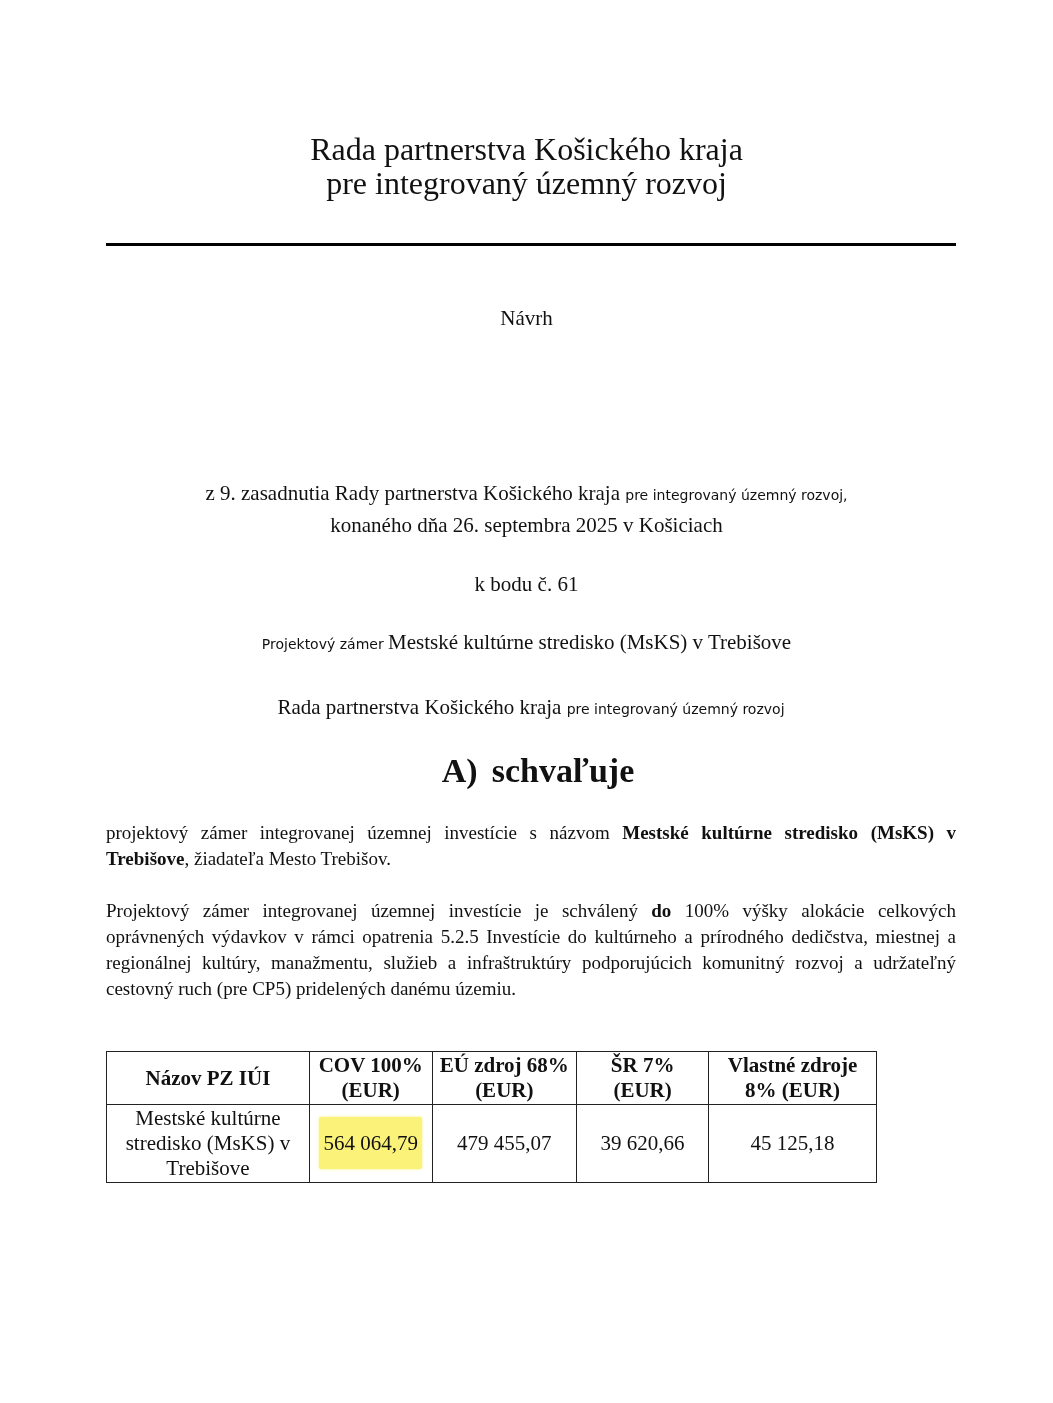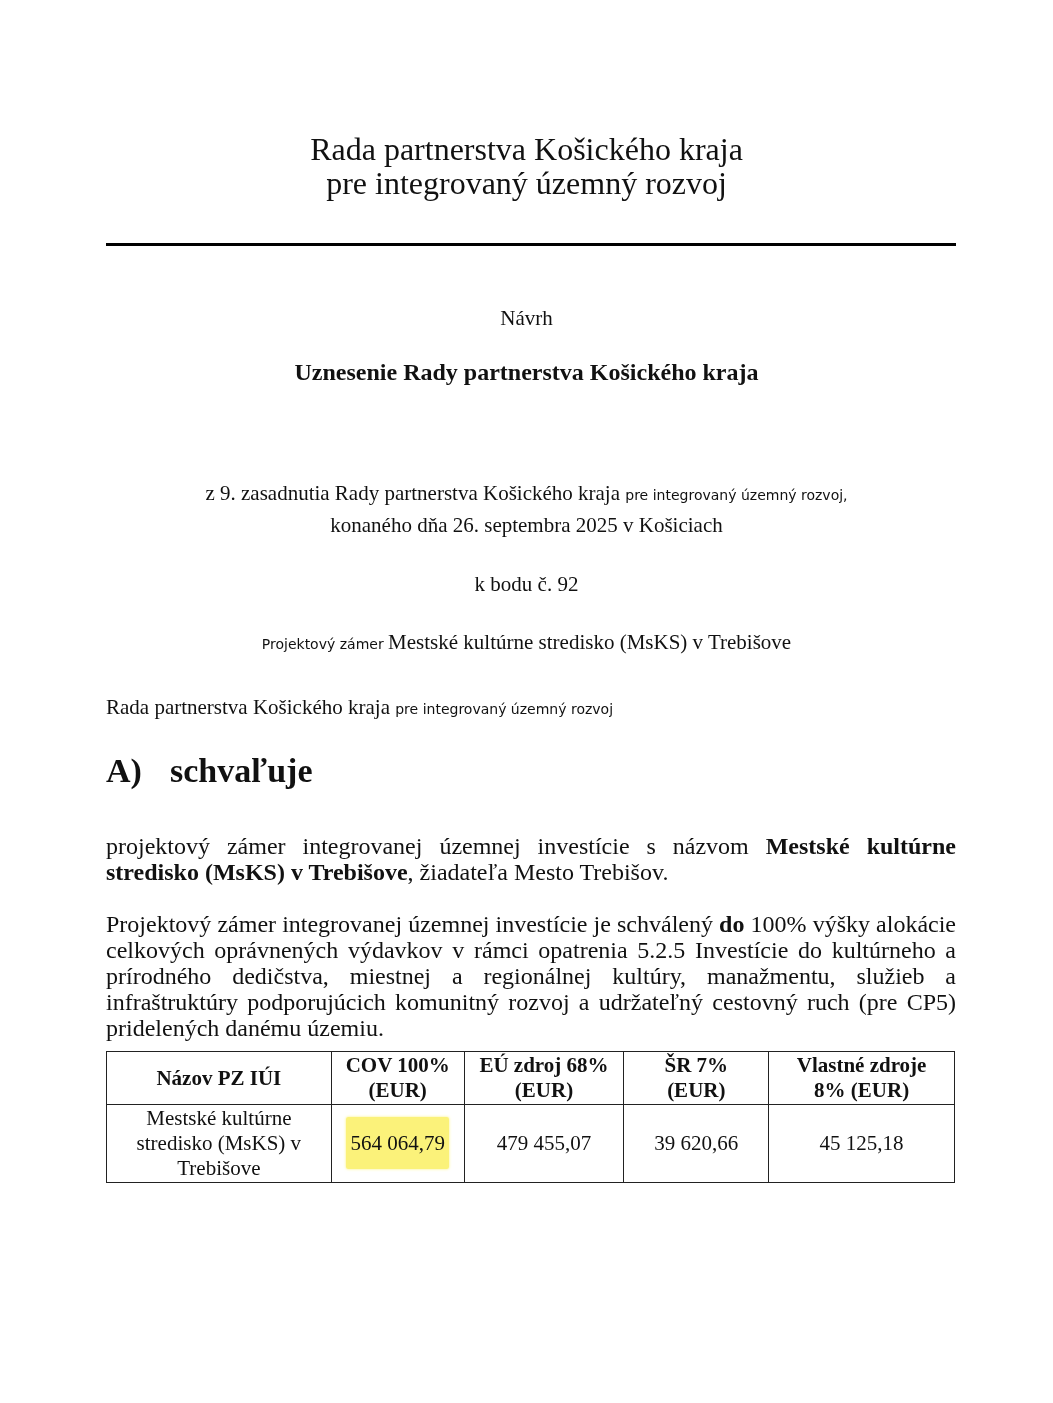--- a/index.html
+++ b/index.html
@@ -1,42 +1,42 @@
 <!DOCTYPE html>
 <html><head>
   <meta charset="utf-8">
   <style>
     html, body { margin: 0; padding: 0; background: #ffffff; }
     body {
       width: 1053px; height: 1403px; position: relative; overflow: hidden;
       font-family: "Liberation Serif", serif; color: #111;
     }
-    .abs { position: absolute; }
+    .abs { position: absolute; text-align: center; }
     .center { left: 0; width: 1053px; text-align: center; }
     .sans { font-family: "DejaVu Sans", sans-serif; font-size: 14px; }
 
     .org-title { top: 132px; font-size: 32px; line-height: 34px; }
     .rule { left: 106px; width: 850px; top: 243px; height: 3px; background: #000; }
     .draft { top: 306px; font-size: 21px; }
     .resolution-title { top: 357px; font-size: 24px; font-weight: bold; line-height: 30px; }
     .meeting { top: 478px; font-size: 21px; line-height: 30px; }
     .item-no { top: 572px; font-size: 21px; }
     .project { top: 630px; font-size: 21px; }
 
     .left { left: 106px; width: 850px; }
     .council { top: 695px; font-size: 21px; }
     .section { top: 752px; font-size: 34px; font-weight: bold; }
     .section .letter { display: inline-block; width: 64px; }
-    .para { font-size: 24px; line-height: 26px; text-align: justify; text-align-last: left; margin-top: 13px; }
+    .para { font-size: 19px; line-height: 26px; text-align: justify; text-align-last: left; }
     .para1 { top: 820px; }
     .para2 { top: 898px; }
     b { font-weight: bold; }
 
     table.budget {
-      position: absolute; left: 106px; top: 1051px; width: 849px;
+      position: absolute; left: 106px; top: 1051px; width: 771px;
       border-collapse: collapse; font-size: 21px; line-height: 25px;
     }
     table.budget th, table.budget td {
       border: 1.5px solid #222; text-align: center; vertical-align: middle; padding: 0 4px;
     }
     table.budget th { font-weight: bold; height: 52px; }
     table.budget td { height: 77px; }
     .hl { background: #fbf27a; padding: 14px 4px; border-radius: 2px; box-shadow: 0 0 3px #fbf27a; }
   </style>
 </head>
@@ -45,29 +45,28 @@
 <div class="abs center org-title">
   <div>Rada partnerstva Košického kraja</div>
   <div>pre integrovaný územný rozvoj</div>
 </div>
 
 <div class="abs rule"></div>
 
 <div class="abs center draft">Návrh</div>
 
 <div class="abs center resolution-title">
-  <div>Uznesenie Rady partnerstva Košického kraja</div>
 </div>
 
 <div class="abs center meeting">
   <div><span>z 9. zasadnutia Rady partnerstva Košického kraja </span><span class="sans">pre integrovaný územný rozvoj,</span></div>
   <div>konaného dňa 26. septembra 2025 v Košiciach</div>
 </div>
 
-<div class="abs center item-no">k bodu č. 92</div>
+<div class="abs center item-no">k bodu č. 61</div>
 
 <div class="abs center project"><span class="sans">Projektový zámer </span><span>Mestské kultúrne stredisko (MsKS) v Trebišove</span></div>
 
 <div class="abs left council"><span>Rada partnerstva Košického kraja </span><span class="sans">pre integrovaný územný rozvoj</span></div>
 
 <div class="abs left section"><span class="letter">A)</span><span>schvaľuje</span></div>
 
 <div class="abs left para para1"><span>projektový zámer integrovanej územnej investície s názvom </span><b>Mestské kultúrne stredisko (MsKS) v Trebišove</b><span>, žiadateľa Mesto Trebišov.</span></div>
 
 <div class="abs left para para2"><span>Projektový zámer integrovanej územnej investície je schválený </span><b>do</b><span> 100% výšky alokácie celkových oprávnených výdavkov v rámci opatrenia 5.2.5 Investície do kultúrneho a prírodného dedičstva, miestnej a regionálnej kultúry, manažmentu, služieb a infraštruktúry podporujúcich komunitný rozvoj a udržateľný cestovný ruch (pre CP5) pridelených danému územiu.</span></div>

